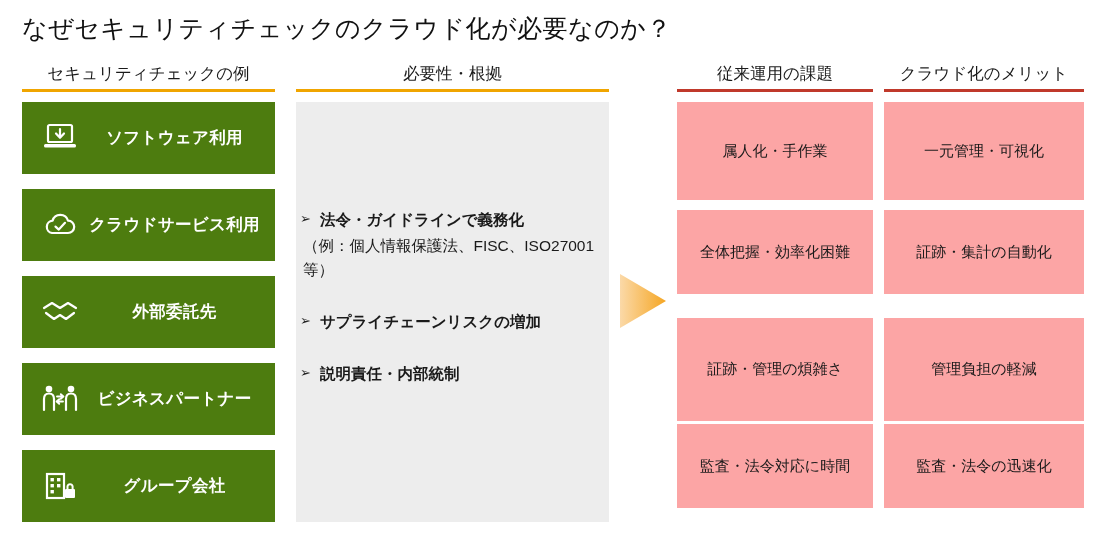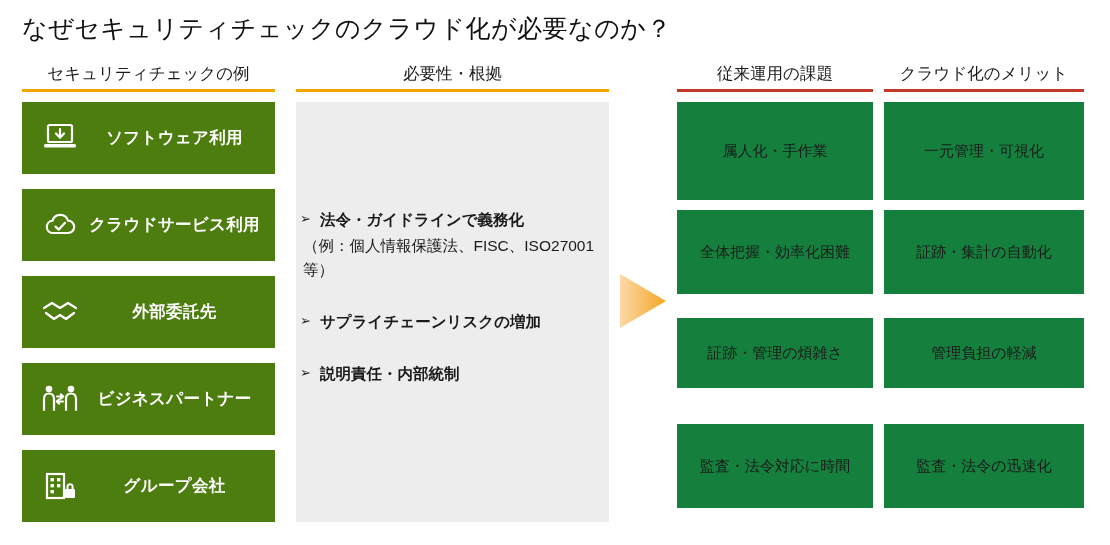--- a/index.html
+++ b/index.html
@@ -137,35 +137,35 @@
     position: absolute;
     left: 620px;
     top: 268px;
     width: 52px;
     height: 66px;
   }
 
   
   .gray-box {
     position: absolute;
-    background: #15803d;
+    background: #fca5a5;
     display: flex;
     align-items: center;
     justify-content: center;
     font-size: 15px;
     color: #1a1a1a;
     text-align: center;
     box-sizing: border-box;
     padding: 4px 6px;
   }
   .col-issues { left: 677px; width: 196px; }
   .col-merits { left: 884px; width: 200px; }
   .rr0 { top: 102px; height: 98px; }
   .rr1 { top: 210px; height: 84px; }
-  .rr2 { top: 318px; height: 70px; }
+  .rr2 { top: 318px; height: 103px; }
   .rr3 { top: 424px; height: 84px; }
 </style>
 </head>
 <body>
 
 <div class="slide">
 
   <div class="title">なぜセキュリティチェックのクラウド化が必要なのか？</div>
 
   <div class="col-head head-examples">

